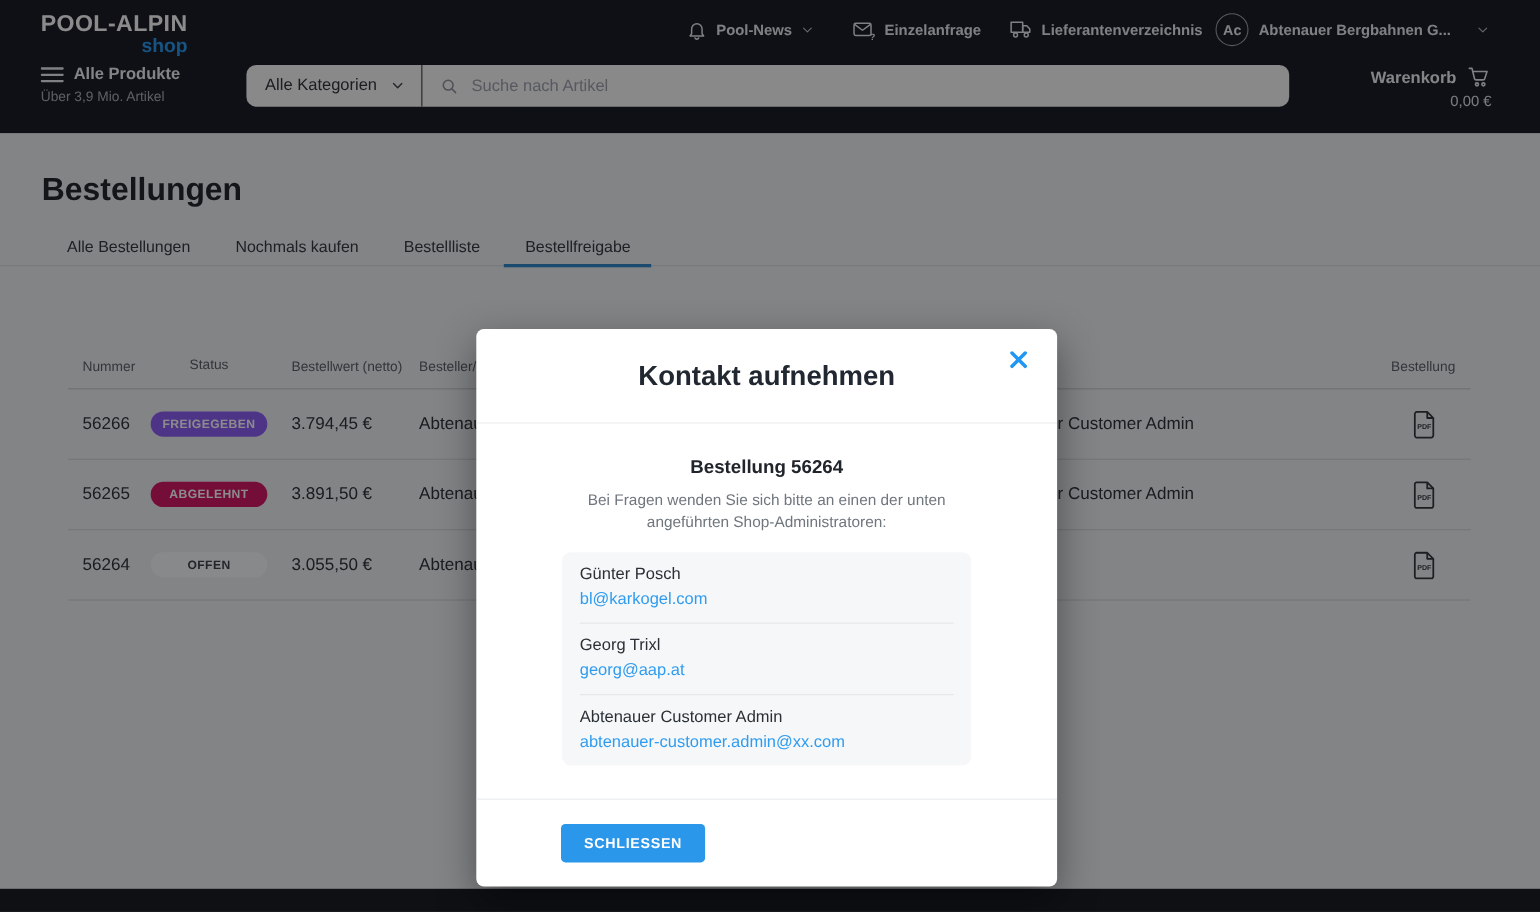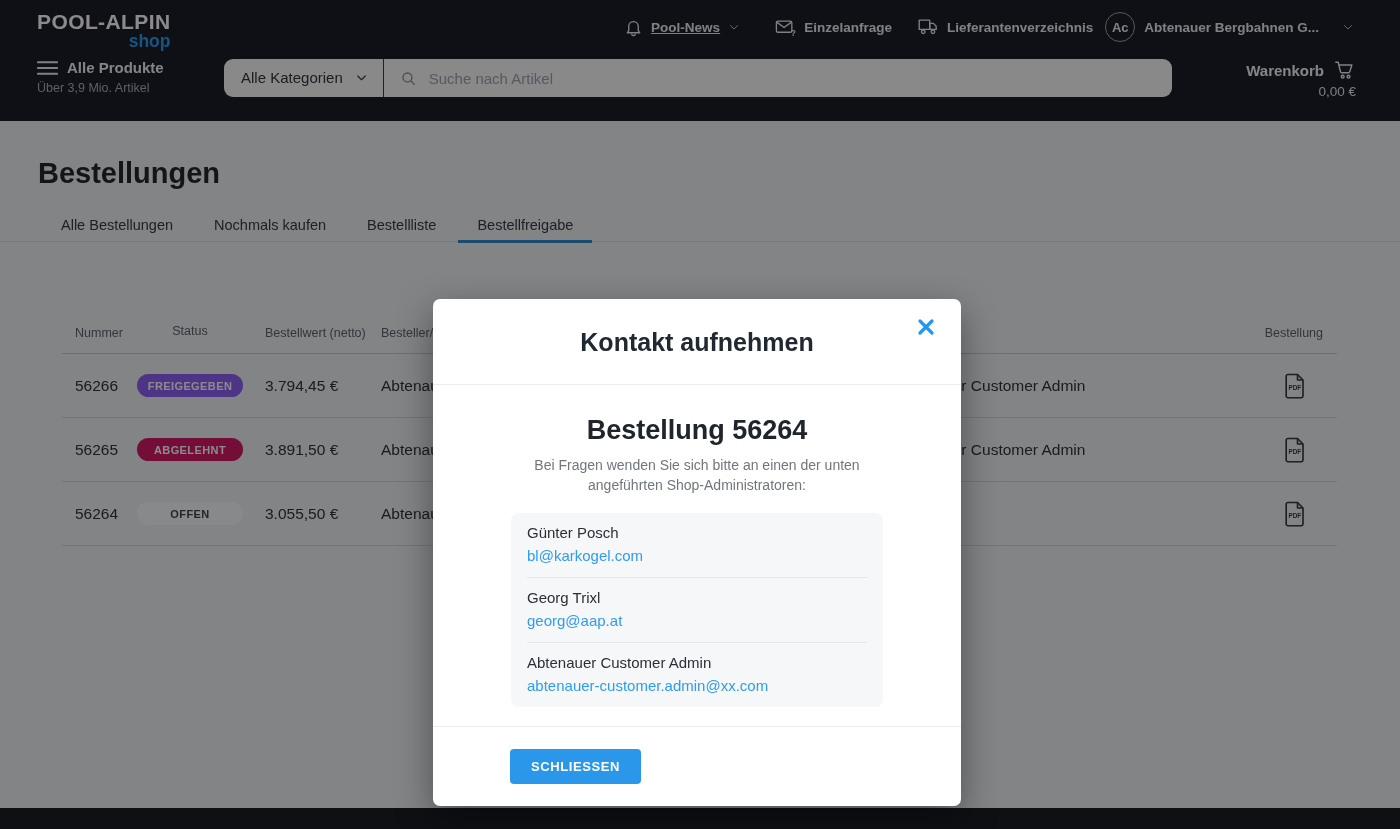--- a/index.html
+++ b/index.html
@@ -73,21 +73,21 @@
   .pagefooter{position:absolute;left:0;right:0;bottom:0;height:21px;background:#14171d;z-index:1;}
 
   
   .overlay{position:absolute;inset:0;background:rgba(8,9,11,0.47);z-index:10;}
   .modal{position:absolute;left:433px;top:299px;width:528px;height:507px;background:#fff;border-radius:7px;
     box-shadow:0 12px 36px rgba(0,0,0,.4);z-index:20;overflow:hidden;}
   .m-header{position:relative;height:86px;border-bottom:1px solid #ececee;box-sizing:border-box;}
   .m-title{text-align:center;line-height:86px;font-size:25px;font-weight:700;color:#212831;}
   .m-close{position:absolute;top:18px;right:25px;width:20px;height:20px;cursor:pointer;display:flex;}
   .m-close svg{stroke:#2196f3;stroke-width:3.2;stroke-linecap:round;}
-  .m-heading{margin-top:30px;text-align:center;font-size:27px;font-weight:700;color:#20242b;}
+  .m-heading{margin-top:30px;text-align:center;font-size:17px;font-weight:700;color:#20242b;}
   .m-desc{margin:10px auto 0;width:400px;text-align:center;font-size:14px;line-height:19.5px;color:#70767d;}
   .m-contacts{margin:18px 78px 0;background:#f6f7f8;border-radius:8px;}
   .contact-row{margin:0 16px;padding:10px 0 12px;}
   .contact-row + .contact-row{border-top:1px solid #e4e6e9;}
   .contact-name{font-size:15px;color:#2b3036;line-height:19px;}
   .contact-email{font-size:15px;color:#2f9cf0;line-height:19px;margin-top:4px;cursor:pointer;}
   .m-footer{position:absolute;left:0;right:0;bottom:0;height:80px;border-top:1px solid #e9ebed;box-sizing:border-box;}
   .m-btn{position:absolute;left:77px;top:22px;height:35px;padding:0 21px;background:#2b97ea;color:#fff;
     border:none;border-radius:4px;font-size:13px;font-weight:700;letter-spacing:.6px;
     font-family:"Liberation Sans",sans-serif;cursor:pointer;}
@@ -97,21 +97,21 @@
 
 <div class="screen">
 
   <div class="topbar">
     <div class="logo">
       <div class="main">POOL-ALPIN</div>
       <div class="sub">shop</div>
     </div>
 
     <div class="topnav">
-      <div class="navitem" style="margin-right:34px;text-decoration:underline;">
+      <div class="navitem" style="margin-right:34px;">
         <span class="ic">
           <svg class="stk" width="19" height="19" viewBox="0 0 24 24">
               <path d="M18 16v-5.5a6 6 0 1 0-12 0V16l-1.8 2.6h15.6L18 16z"></path>
               <path d="M9.8 20.8a2.4 2.4 0 0 0 4.4 0"></path>
             </svg>
         </span>
         <span>Pool-News</span>
         <span class="chev">
           <svg class="stk dim" width="14" height="14" viewBox="0 0 24 24">
               <path d="M6 9.5l6 6 6-6"></path>

